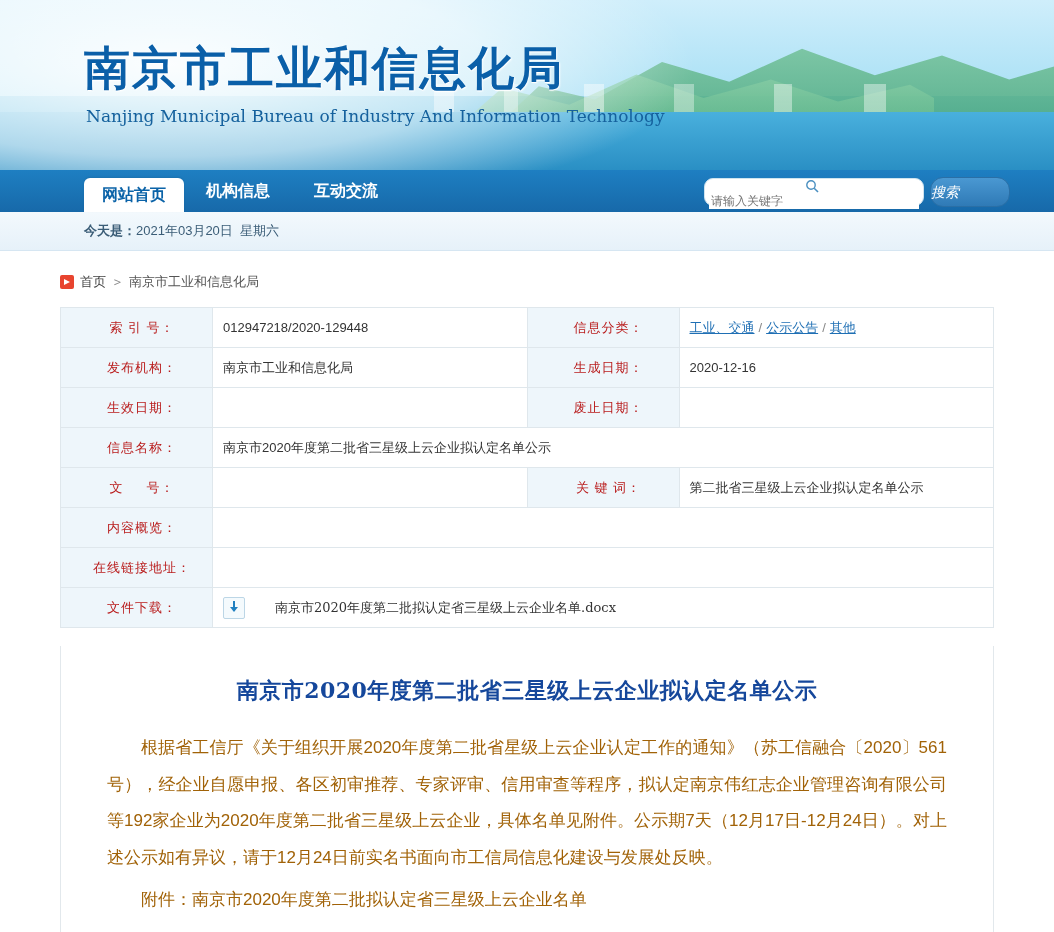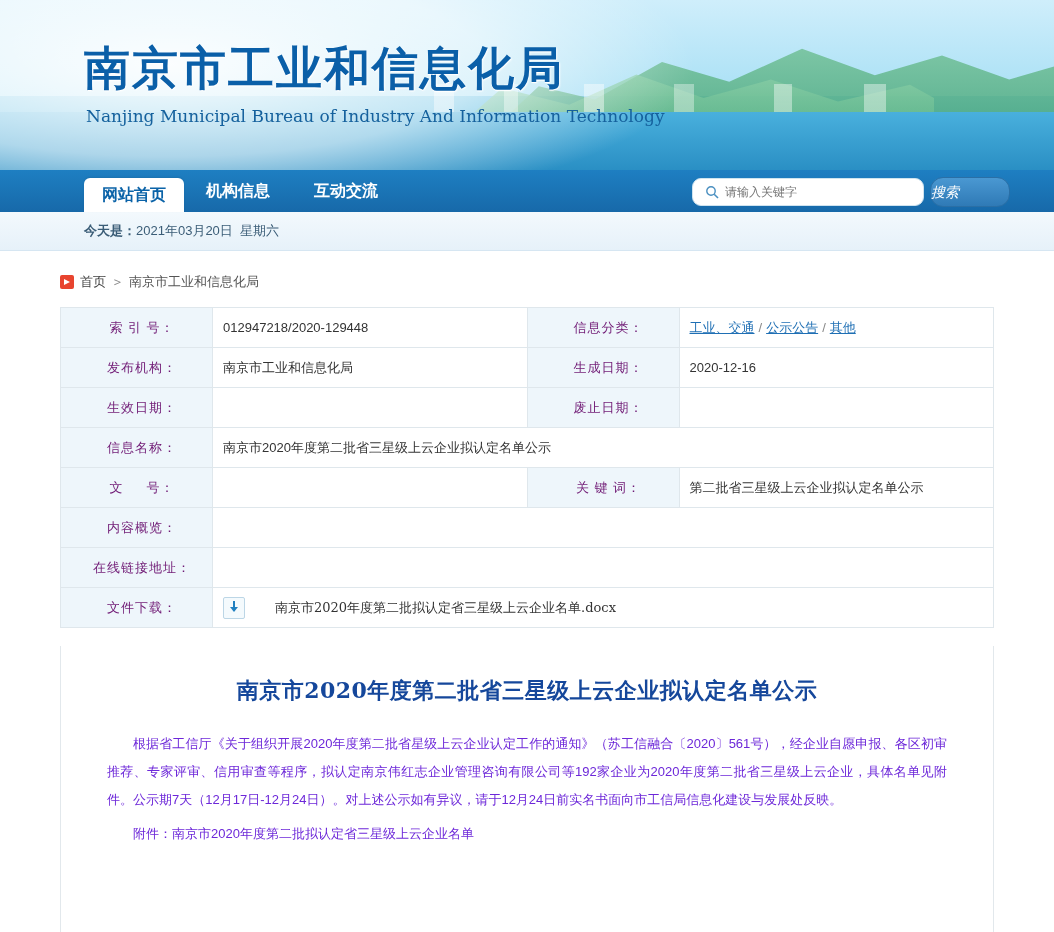--- a/index.html
+++ b/index.html
@@ -139,21 +139,22 @@
     align-items: center;
   }
   .search-field {
     width: 206px;
     height: 26px;
     background: #fff;
     border: 1px solid #cfe3ef;
     border-radius: 9px;
     display: flex;
     align-items: center;
-    padding: 0 12px;
+    padding: 0 6px;
+    flex-direction: column;
   }
   .search-field input {
     border: 0;
     outline: 0;
     font-size: 12px;
     color: #999;
     width: 100%;
     font-family: "Liberation Sans", sans-serif;
   }
   .search-icon {
@@ -232,21 +233,21 @@
   }
   .infotable td {
     border: 1px solid #dfe7ec;
     height: 31px;
     padding: 4px 10px;
     vertical-align: middle;
     color: #333;
   }
   .infotable td.lbl {
     background: #eef6fb;
-    color: #701a75;
+    color: #b91c1c;
     text-align: center;
     letter-spacing: 1px;
     width: 120px;
     padding-left: 21px;
   }
   .infotable td.val { background: #fff; }
   .infotable td.val a { color: #1f6fb4; text-decoration: underline; }
   .infotable .cat a { color: #333; text-decoration: underline; }
   .infotable .cat .slash { color: #888; margin: 0 4px; }
   .dl-row { height: 38px; margin-left: 44px; }
@@ -295,23 +296,23 @@
   .article-title {
     text-align: center;
     font-family: "DejaVu Serif", serif;
     font-weight: bold;
     font-size: 22px;
     color: #15479b;
     margin: 4px 0 24px 0;
     letter-spacing: .5px;
   }
   .article p {
-    font-size: 13px;
+    font-size: 17px;
     line-height: 2.15;
-    color: #6d28d9;
+    color: #a16207;
     margin: 0 0 6px 0;
     text-align: justify;
   }
   .article p.indent { text-indent: 2em; }
 </style>
 </head>
 <body>
 
 <div class="banner">
   <div class="sky"></div>

